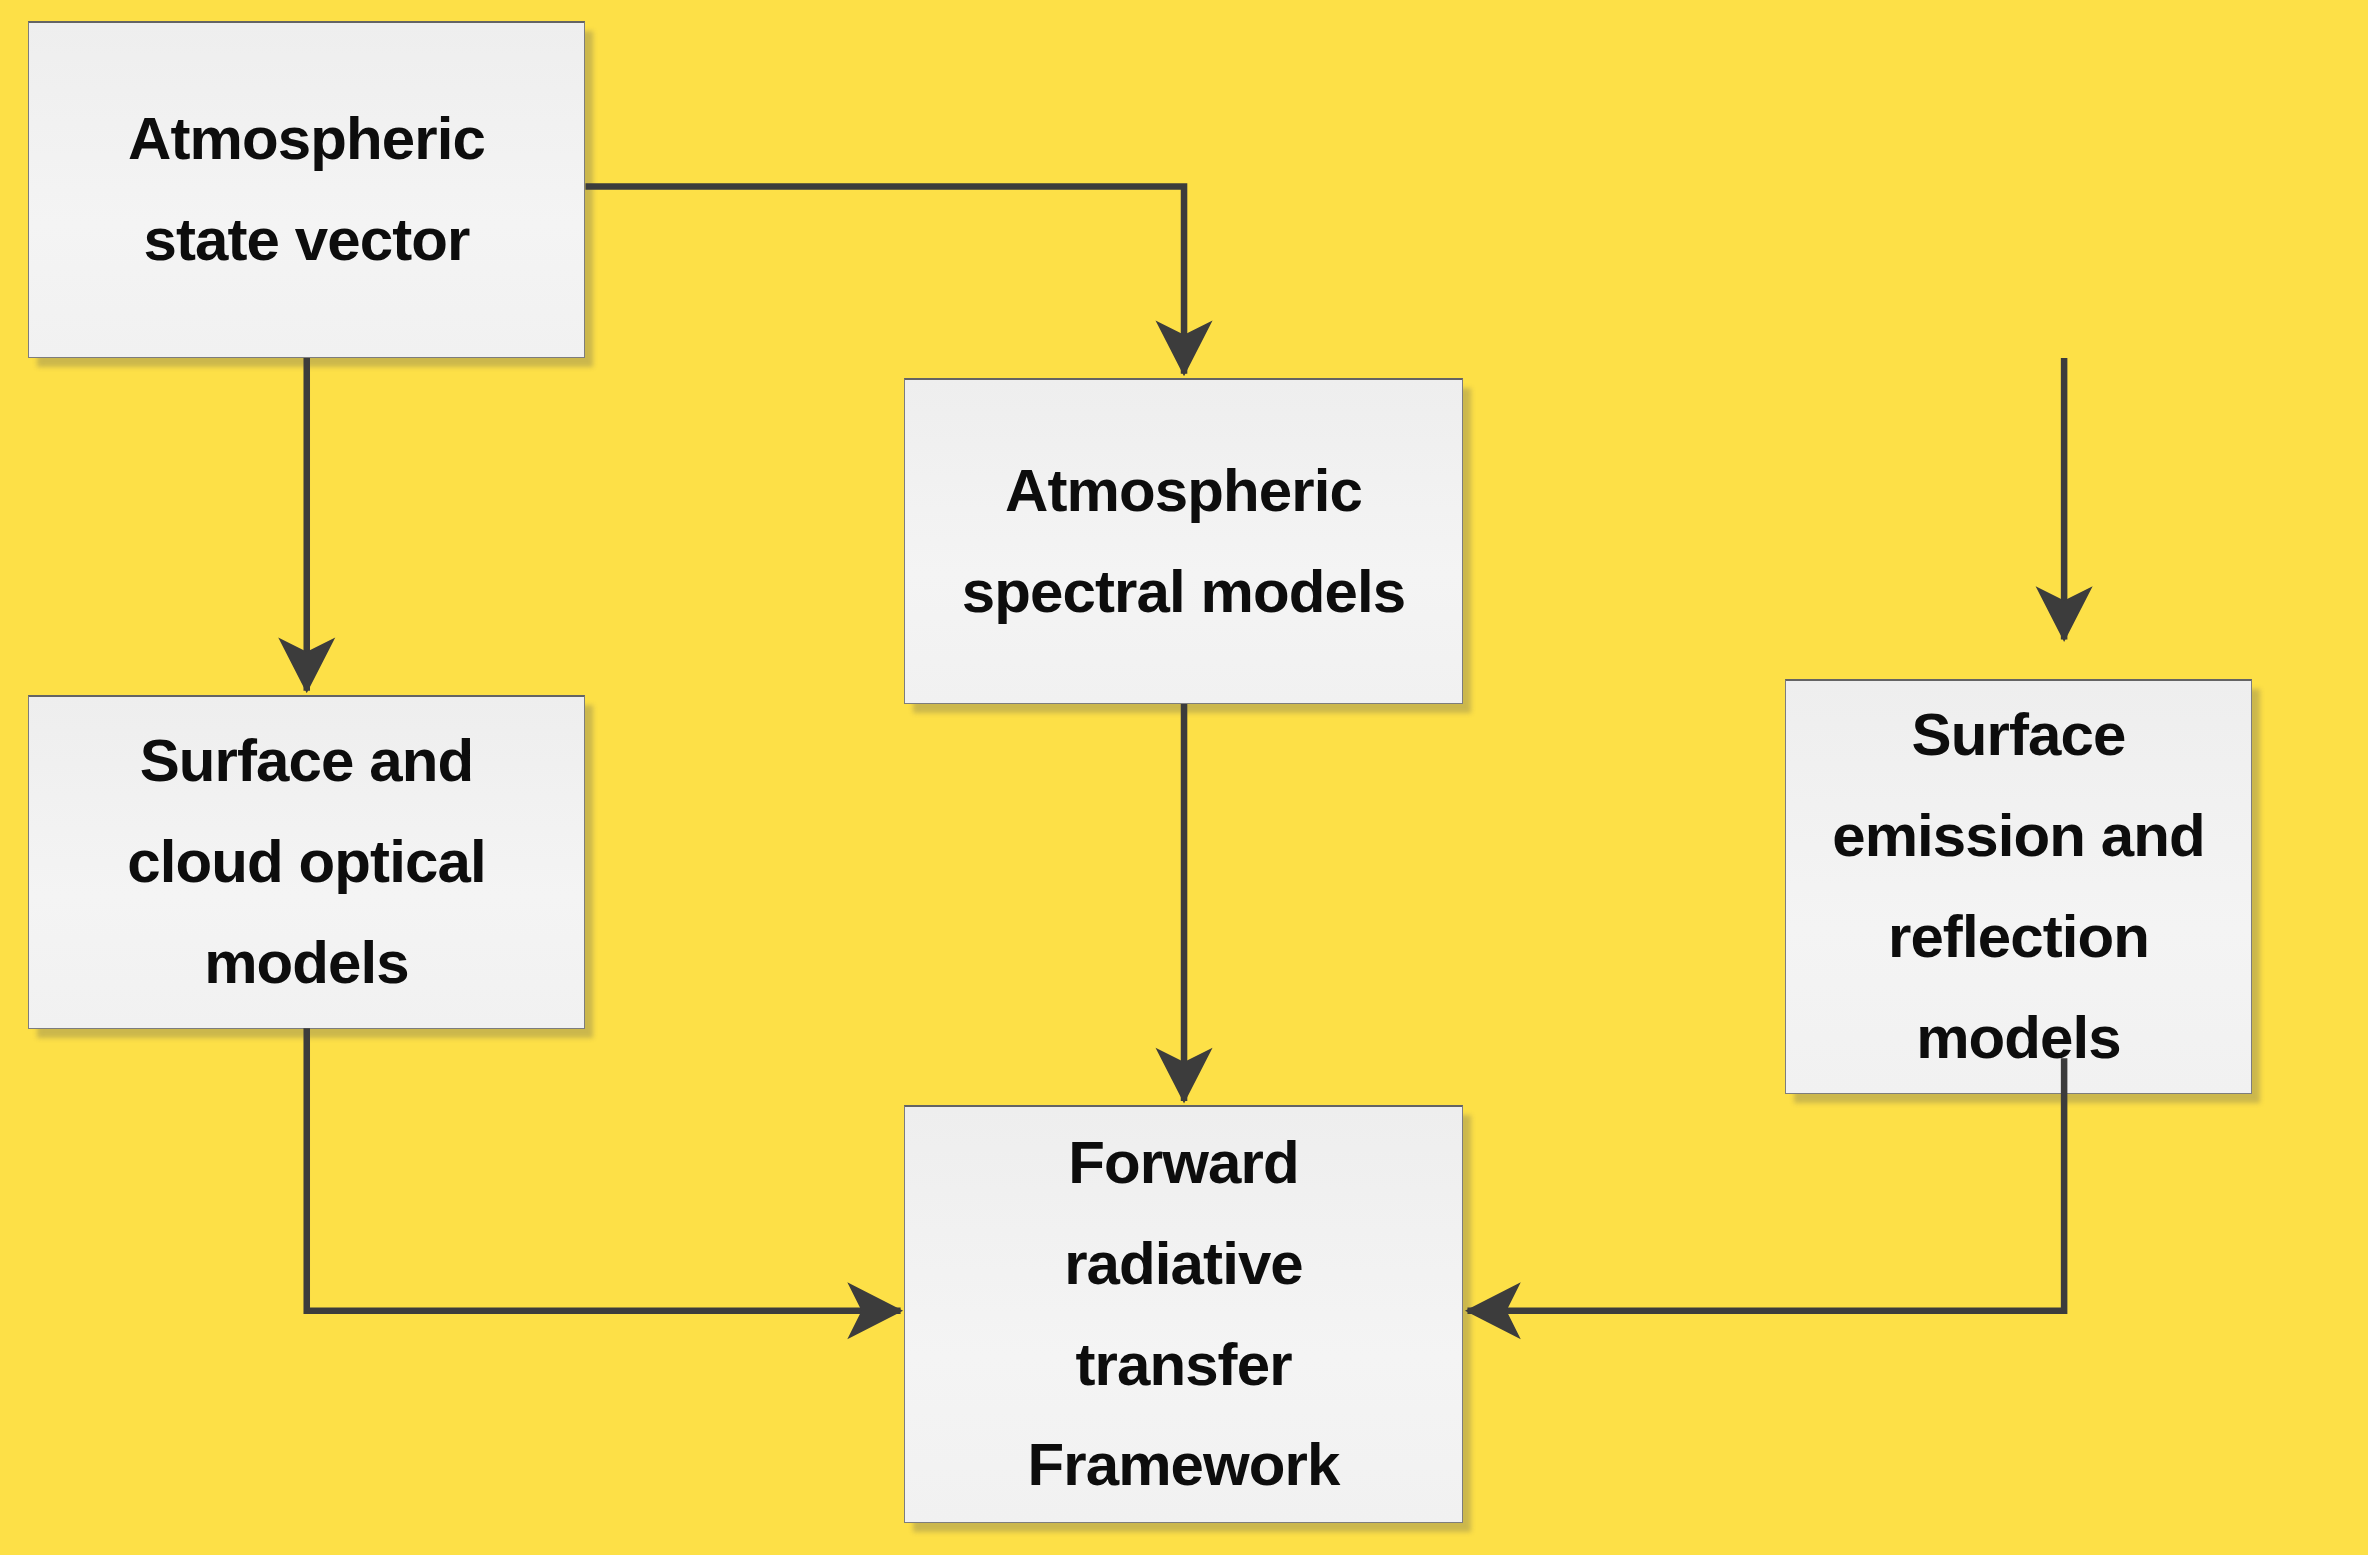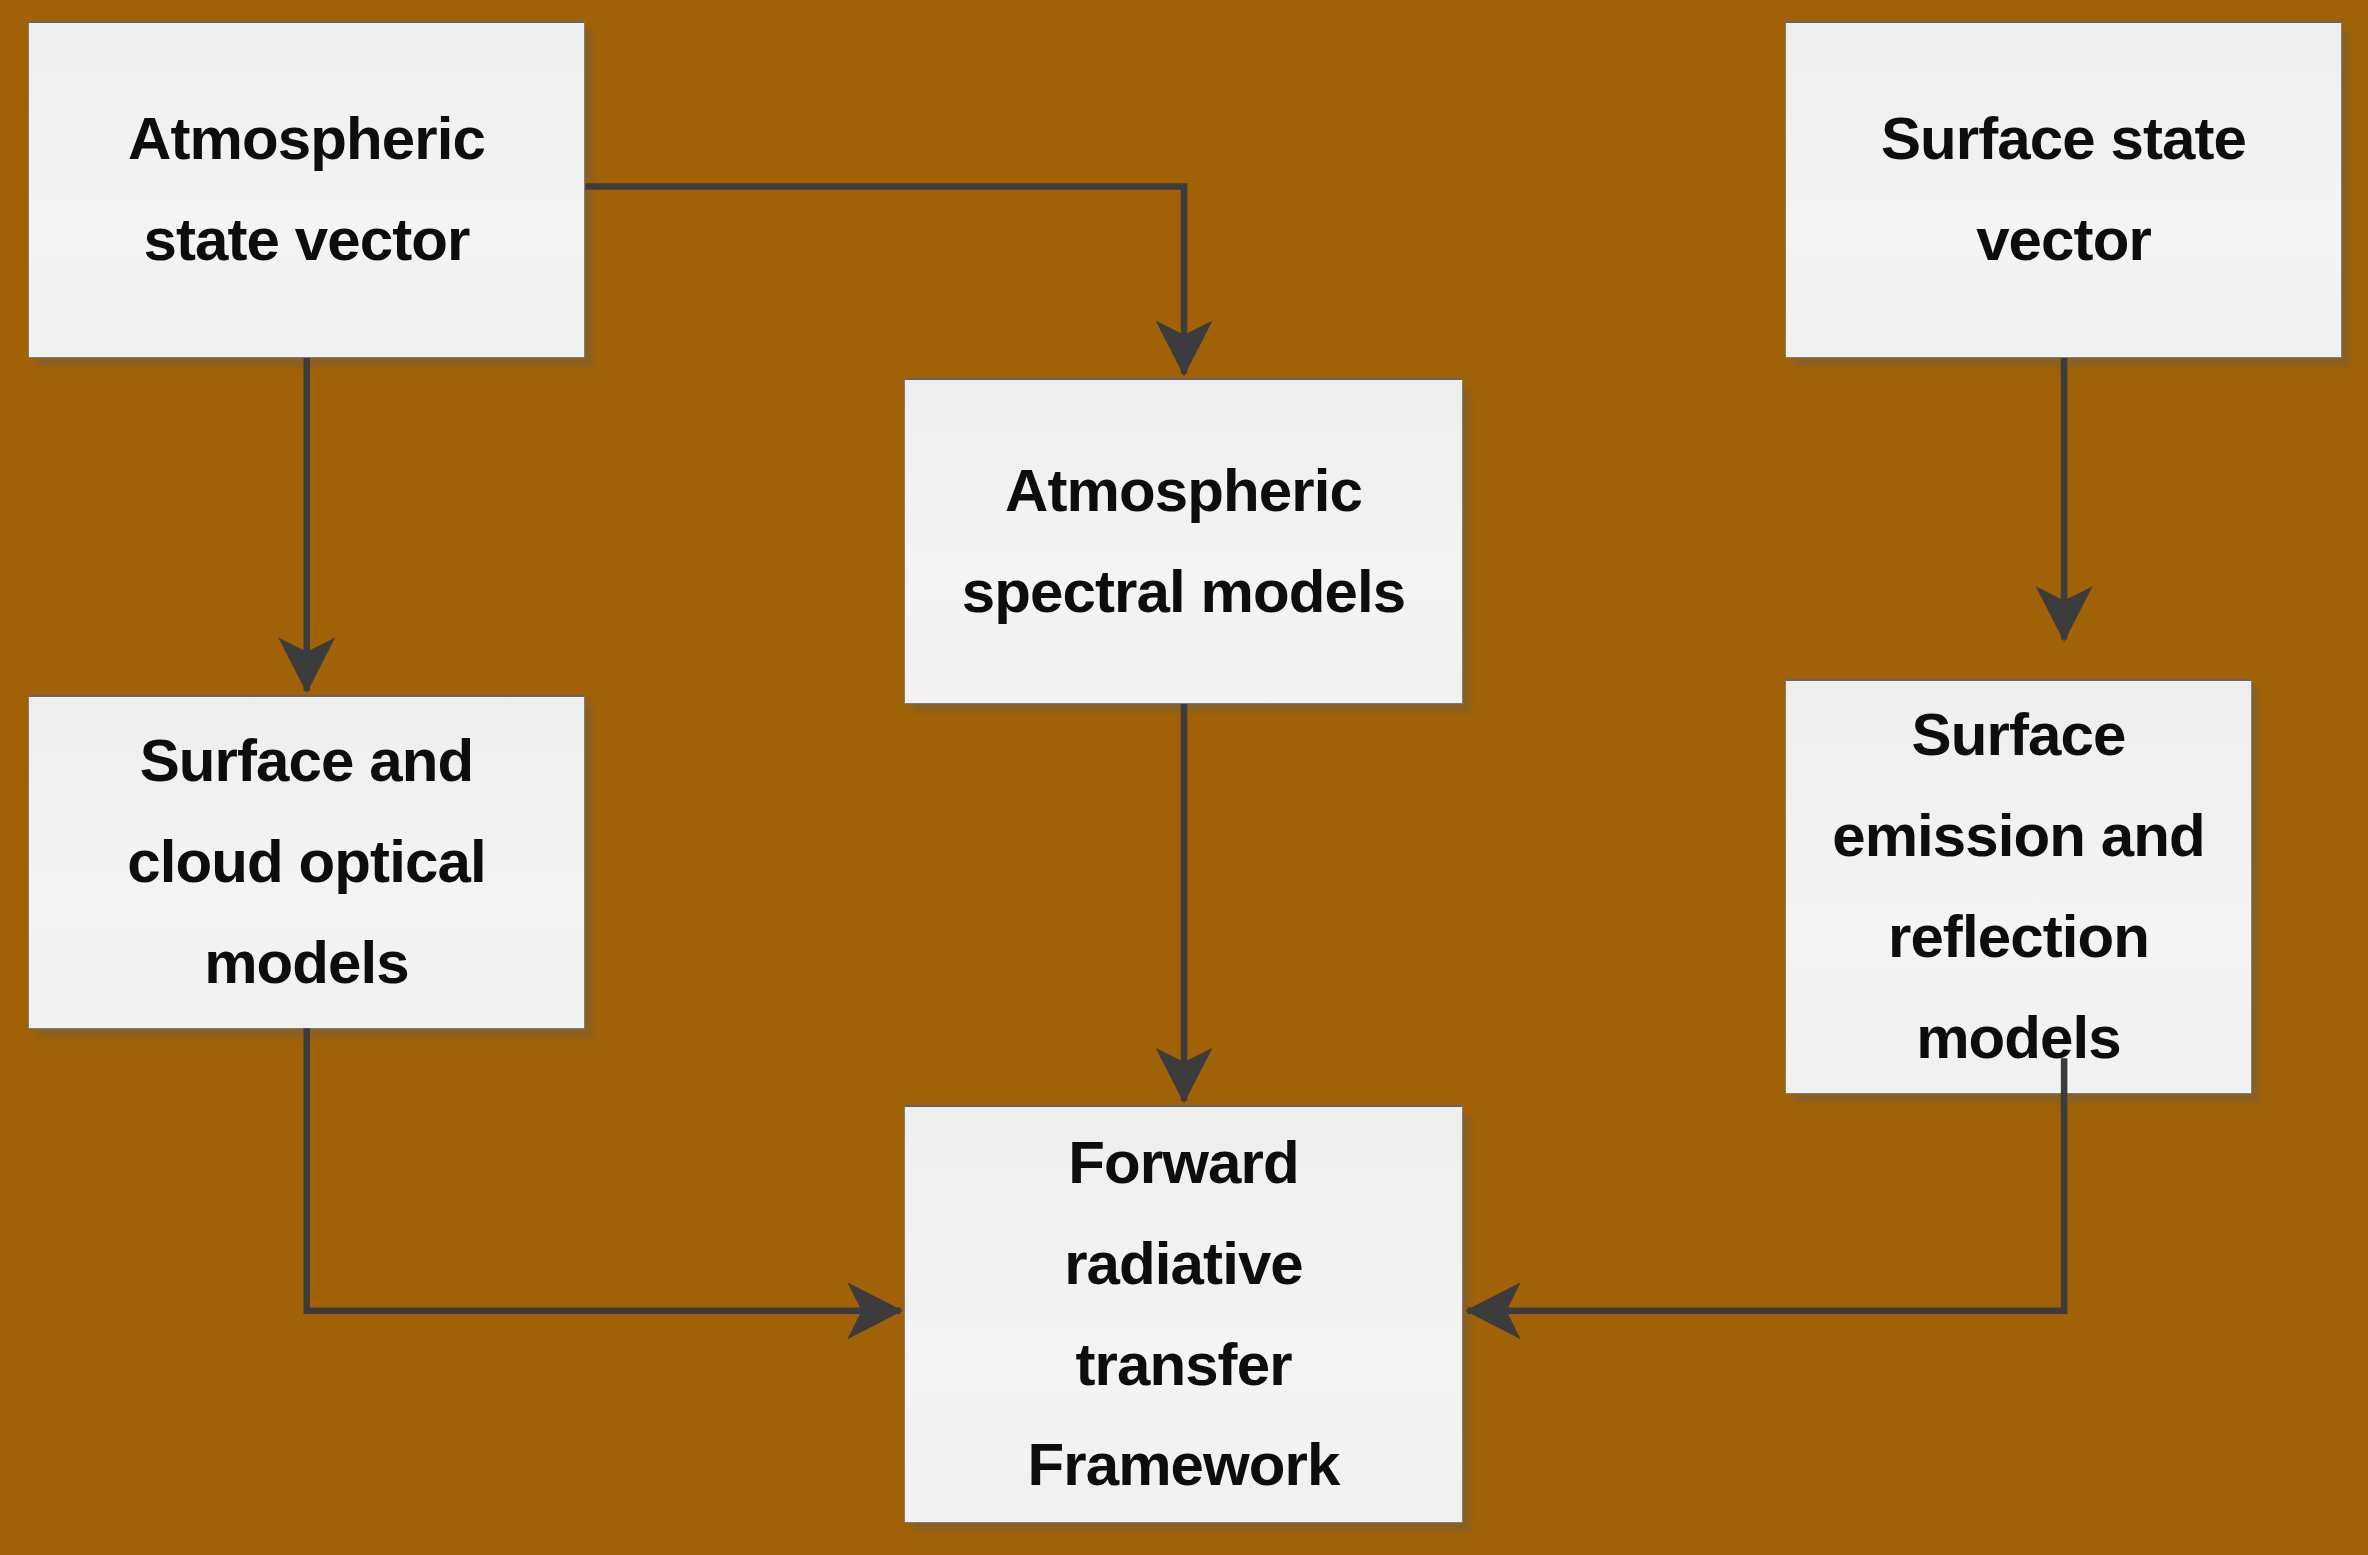--- a/index.html
+++ b/index.html
@@ -4,21 +4,21 @@
 <style>
   html, body {
     margin: 0;
     padding: 0;
     background: #ffffff;
   }
   .canvas {
     position: relative;
     width: 2369px;
     height: 1556px;
-    background: #a16207;
+    background: #fde047;
     font-family: "Liberation Sans", sans-serif;
     overflow: hidden;
   }
   .edge-layer {
     position: absolute;
     left: 0;
     top: 0;
     width: 2369px;
     height: 1556px;
     pointer-events: none;
@@ -79,24 +79,20 @@
     <path class="connector" marker-end="url(#arrow)" d="M 1270 755 V 1181"></path>
     <path class="connector" marker-end="url(#arrow)" d="M 329 1103 V 1406 H 966"></path>
     <path class="connector" marker-end="url(#arrow)" d="M 2214 1135 V 1406 H 1574"></path>
   </svg>
 
   <div class="node n-atm-state">
     <span>Atmospheric
 state vector</span>
   </div>
 
-  <div class="node n-srf-state">
-    <span>Surface state
-vector</span>
-  </div>
 
   <div class="node n-atm-spec">
     <span>Atmospheric
 spectral models</span>
   </div>
 
   <div class="node n-aerosol">
     <span>Surface and
 cloud optical
 models</span>

